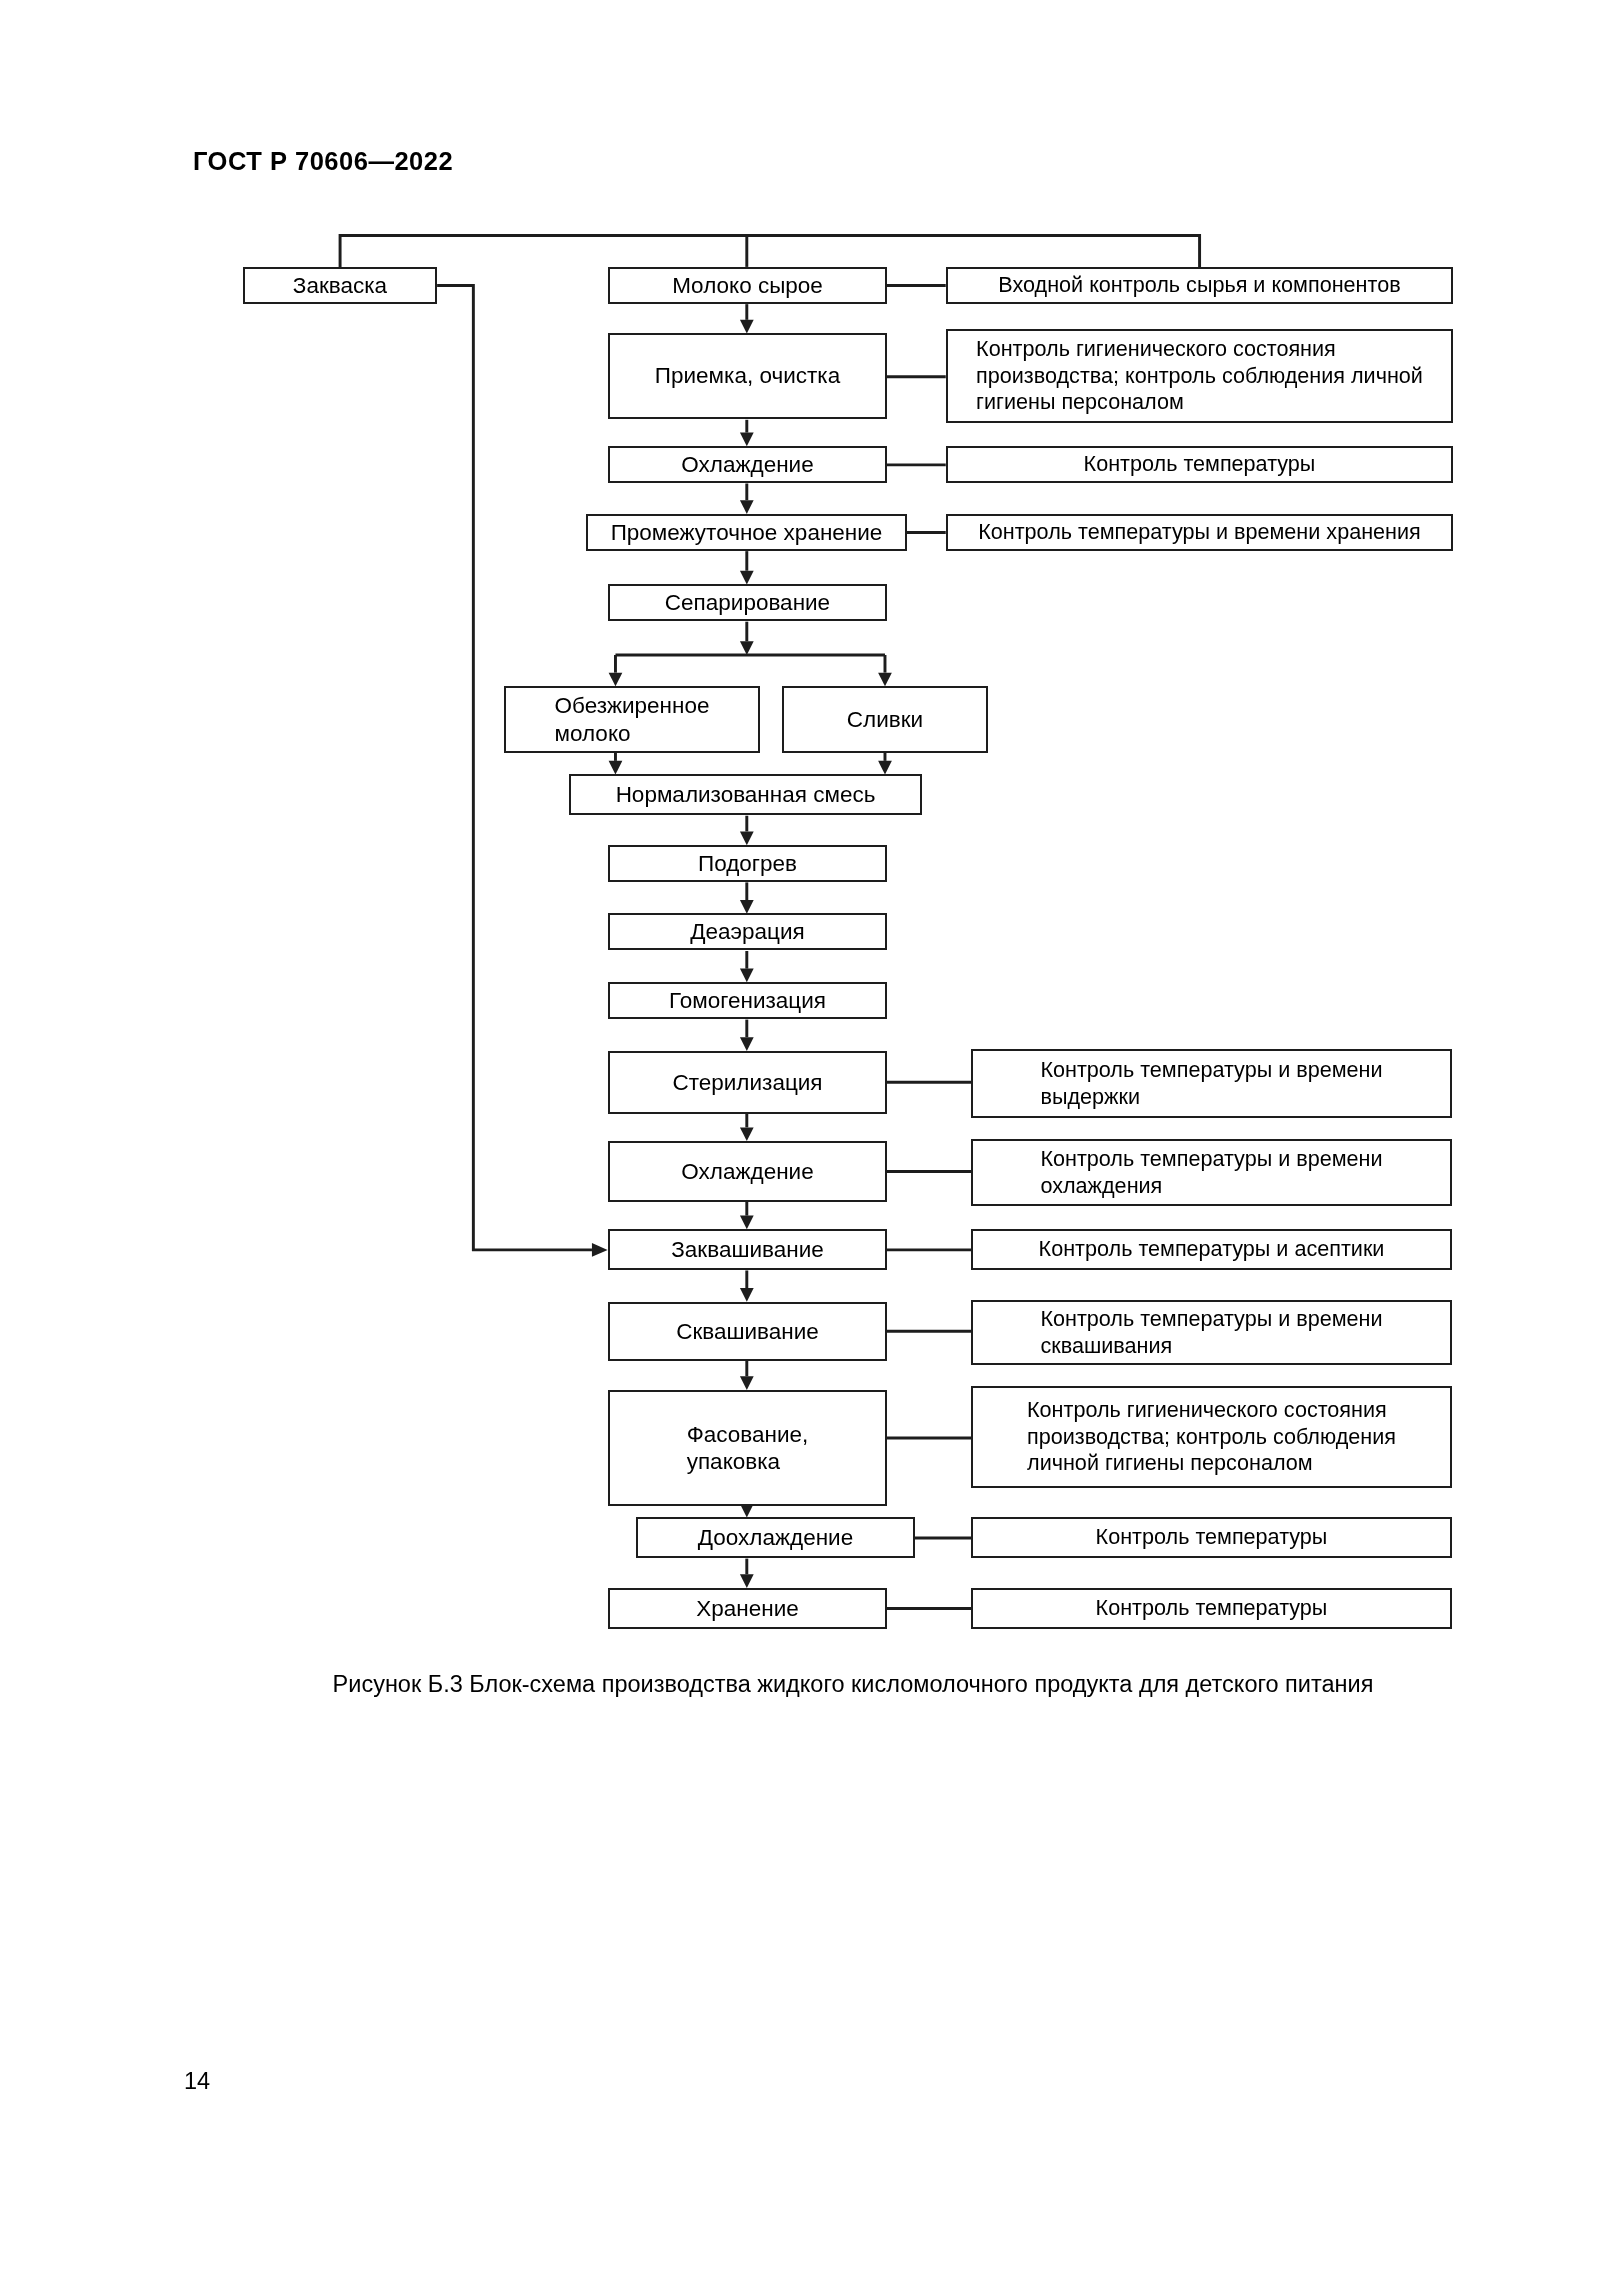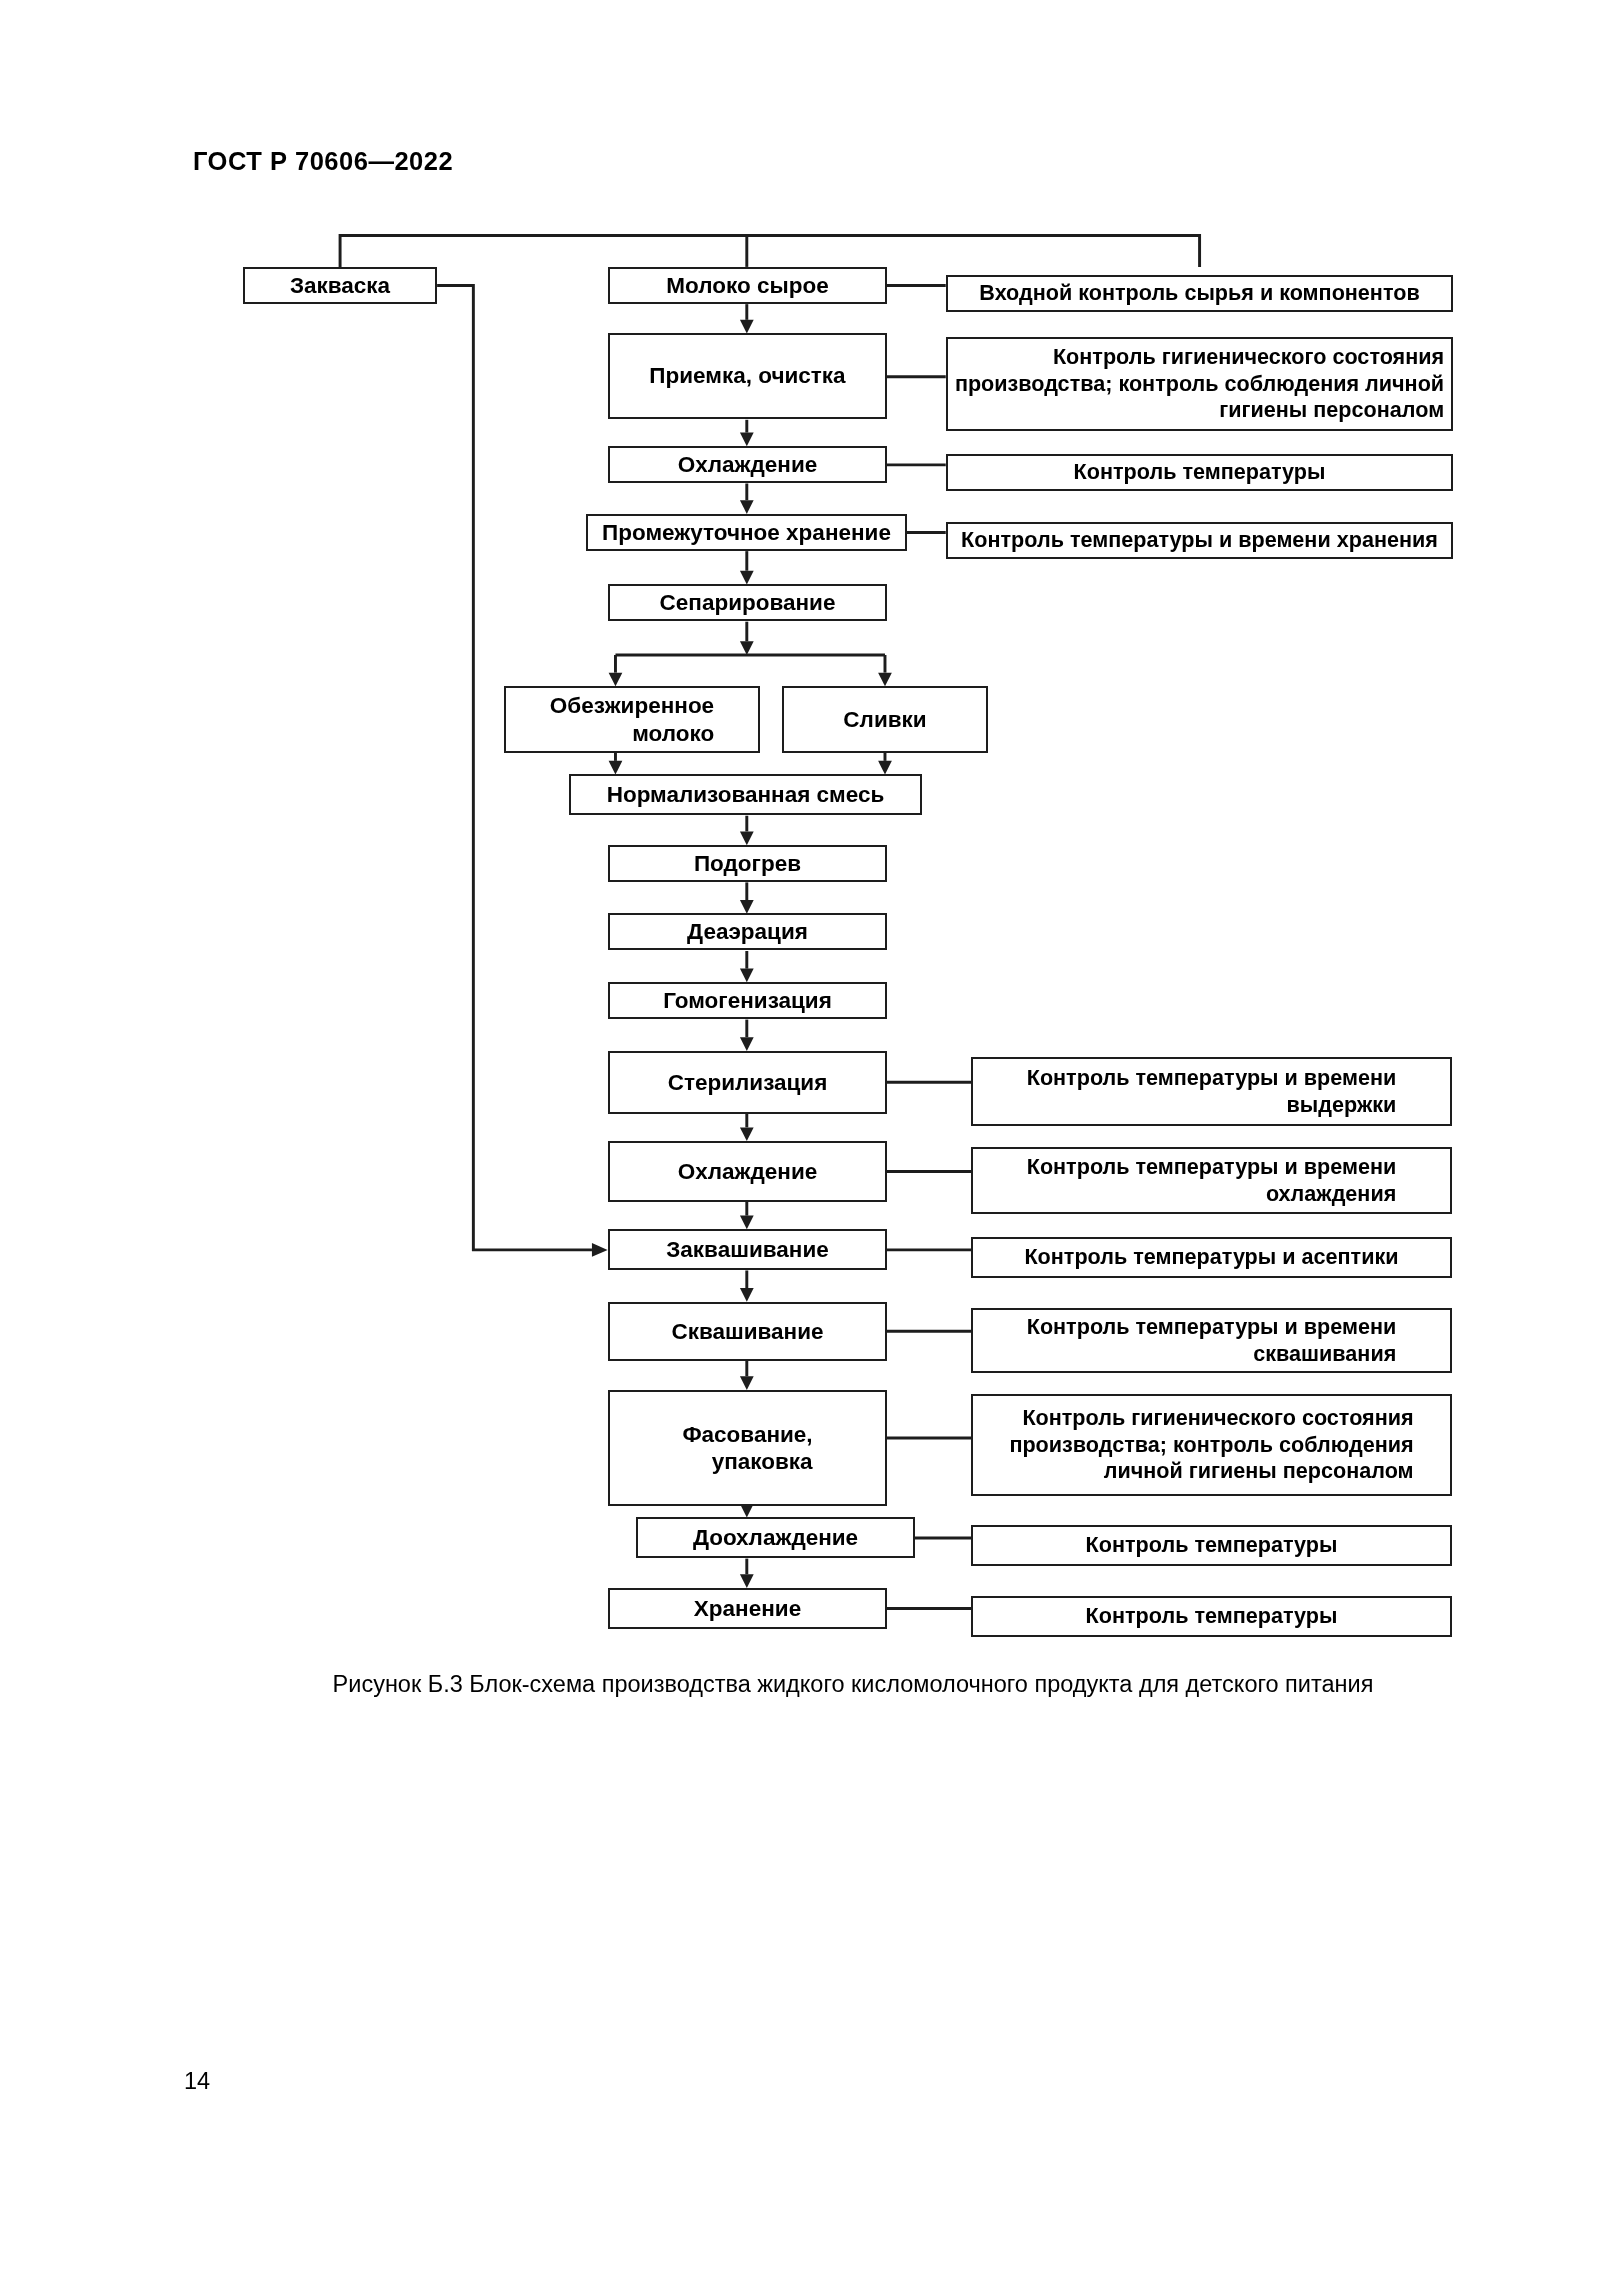--- a/index.html
+++ b/index.html
@@ -15,27 +15,27 @@
     position:absolute;left:193px;top:147px;
     font-size:25.5px;font-weight:bold;letter-spacing:0.5px;
   }
   .connectors{position:absolute;left:0;top:0;}
   .node{
     position:absolute;
     box-sizing:border-box;
     border:2.9px solid #1d1d1d;
     background:#ffffff;
     display:flex;align-items:center;justify-content:center;
-    text-align:right;
-    font-weight:bold;
+    text-align:left;
+    font-weight:normal;
     font-size:22.5px;
     line-height:1.22;
     white-space:pre-line;
   }
-  .ctrl{font-size:21.6px;margin-top:8px;}
+  .ctrl{font-size:21.6px;}
   .caption{
     position:absolute;left:265px;top:1671px;width:1176px;
     text-align:center;font-size:23.5px;font-weight:normal;
   }
   .page-number{
     position:absolute;left:184px;top:2068px;
     font-size:23.5px;font-weight:normal;
   }
 </style>
 </head>

